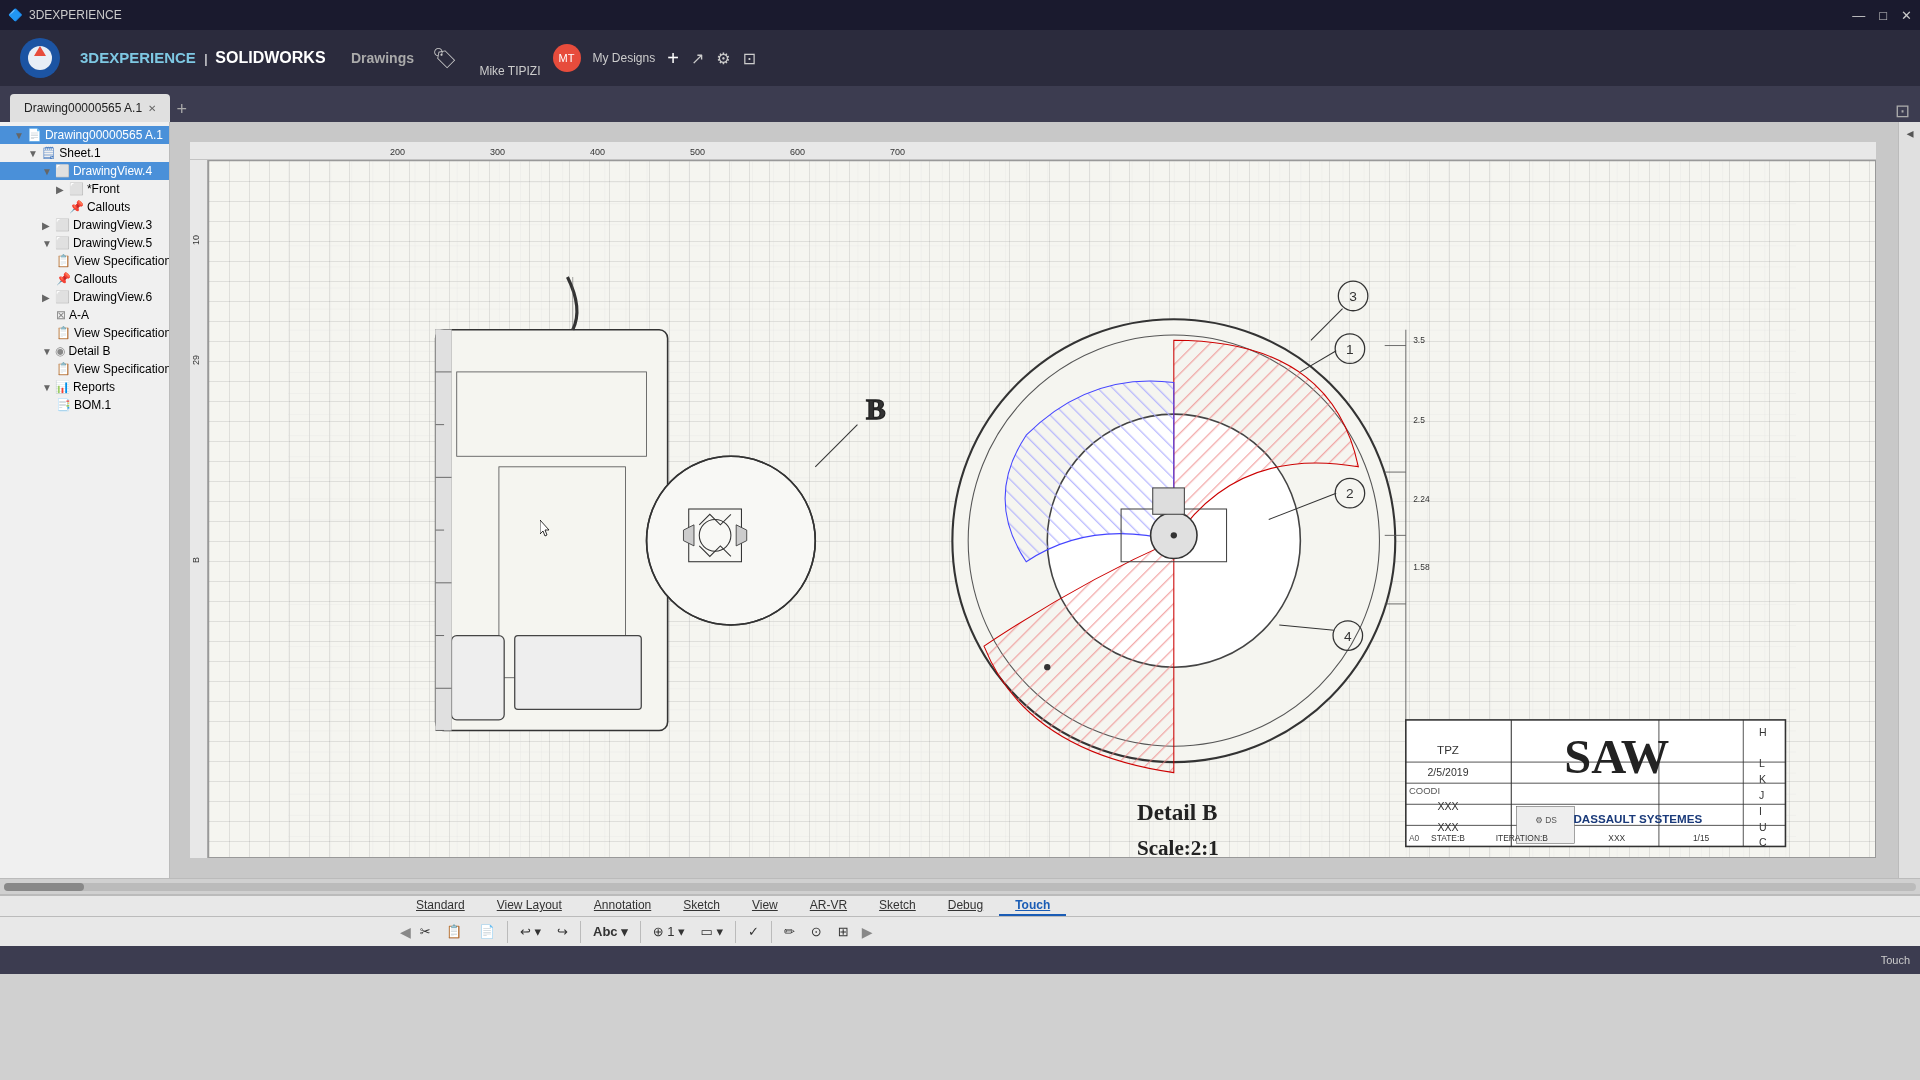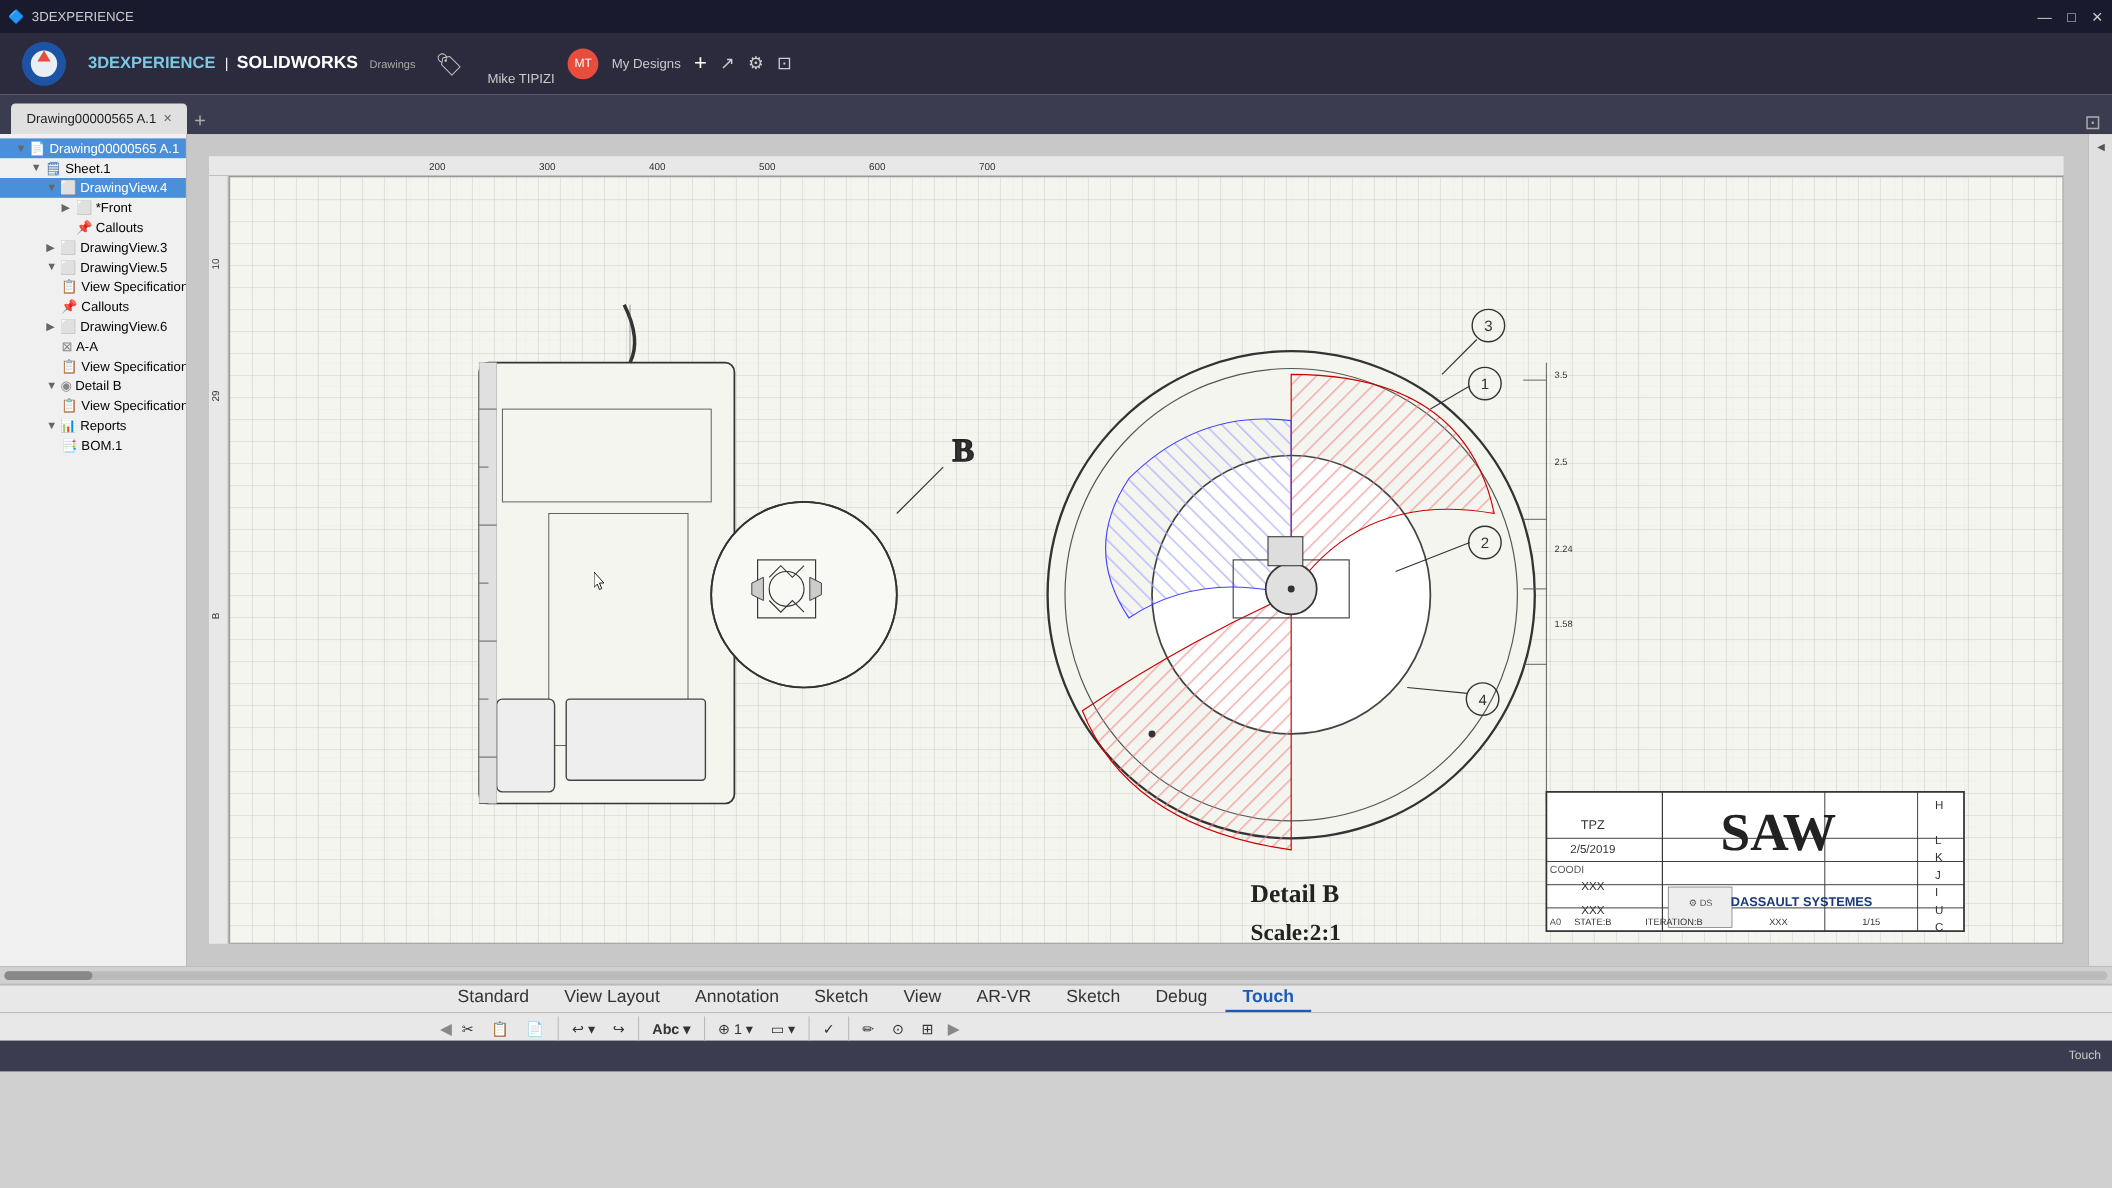--- a/index.html
+++ b/index.html
@@ -93,22 +93,23 @@
     
     #bottom-bar {
       width: 100%; height: 52px; background: #e8e8e8; border-top: 2px solid #bbb;
       display: flex; flex-direction: column;
     }
     #tabs-row {
       height: 26px; display: flex; align-items: center; padding: 0 400px; gap: 0;
       border-bottom: 1px solid #bbb;
     }
     .bottom-tab {
-      padding: 2px 16px; font-size: 16px; color: #333; cursor: pointer;
+      padding: 2px 16px; font-size: 12px; color: #333; cursor: pointer;
       border-bottom: 2px solid transparent;
+      text-decoration: underline;
     }
     .bottom-tab.active { border-bottom: 2px solid #1a5cb5; color: #1a5cb5; font-weight: 600; }
 
     #toolbar-row {
       height: 36px; display: flex; align-items: center; padding: 0 400px; gap: 2px;
     }
     .tb-btn {
       height: 28px; padding: 2px 6px; background: none; border: 1px solid transparent;
       border-radius: 3px; cursor: pointer; font-size: 13px; display: flex; align-items: center; gap: 3px;
       color: #333;
@@ -151,21 +152,21 @@
     <svg width="56" height="44" viewBox="0 0 56 44">
       <circle cx="28" cy="22" r="20" fill="#1a5cb5" opacity="0.85"></circle>
       <circle cx="28" cy="22" r="12" fill="#fff" opacity="0.9"></circle>
       <polygon points="28,10 34,20 22,20" fill="#e74c3c"></polygon>
     </svg>
   </div>
   <div>
     <span style="color:#7ec8e3;font-weight:700;font-size:15px;">3DEXPERIENCE</span>
     <span style="color:#fff;font-size:13px;margin:0 4px;"> | </span>
     <span style="color:#fff;font-weight:700;font-size:16px;">SOLIDWORKS</span>
-    <span style="color:#aaa;font-size:10px;margin-left:6px;">Drawings</span>
+    <span style="color:#aaa;font-size:14px;margin-left:21px;font-weight:bold;">Drawings</span>
   </div>
 
   <div style="color:#ccc;font-size:20px;margin-left:8px;">🏷</div>
 
   <div id="topbar-right">
     <span style="color:#ccc;font-size:12px;margin-top:25px;">Mike TIPIZI</span>
     <div class="avatar">MT</div>
     <span style="color:#ccc;font-size:12px;">My Designs</span>
     <span style="color:#fff;font-size:20px;">+</span>
     <span style="color:#ccc;font-size:16px;">↗</span>

